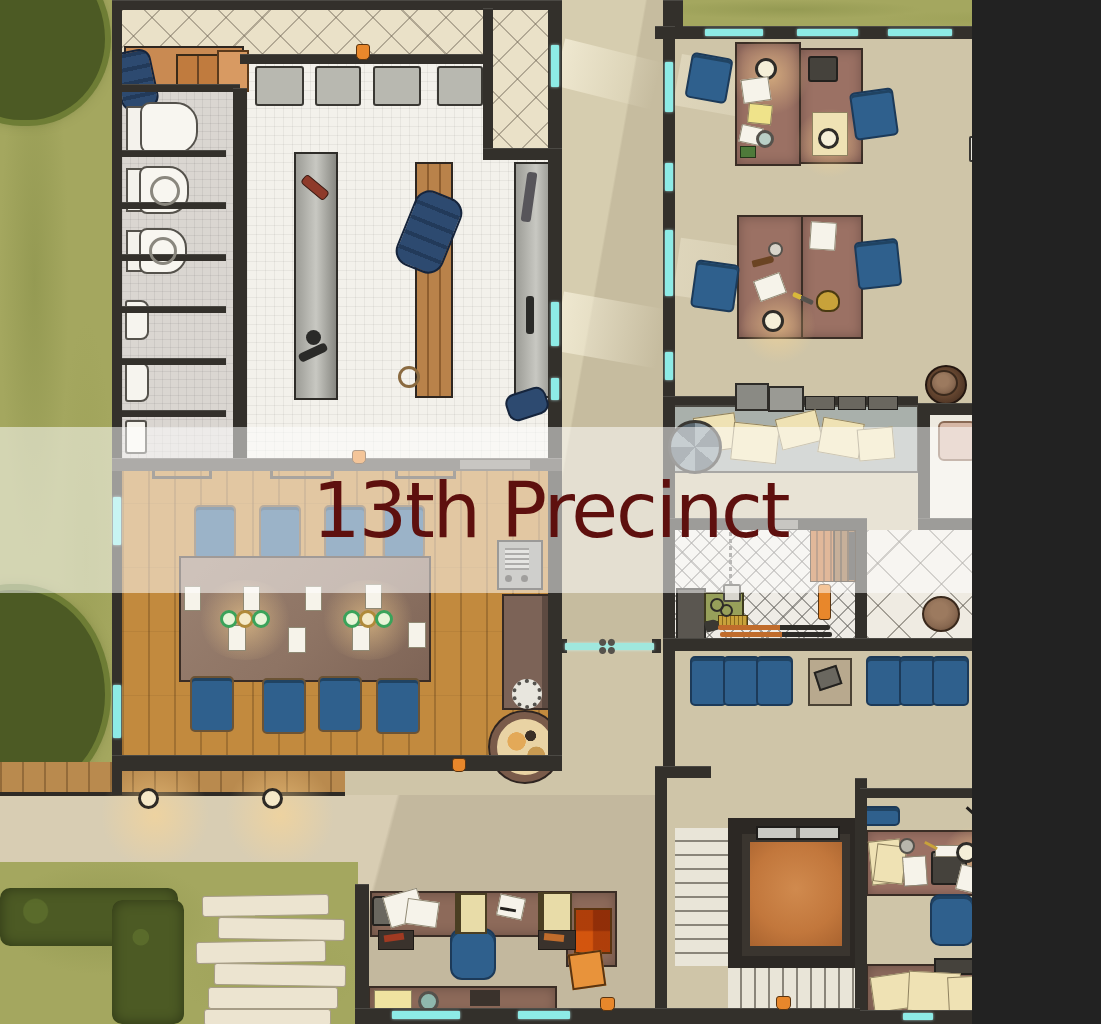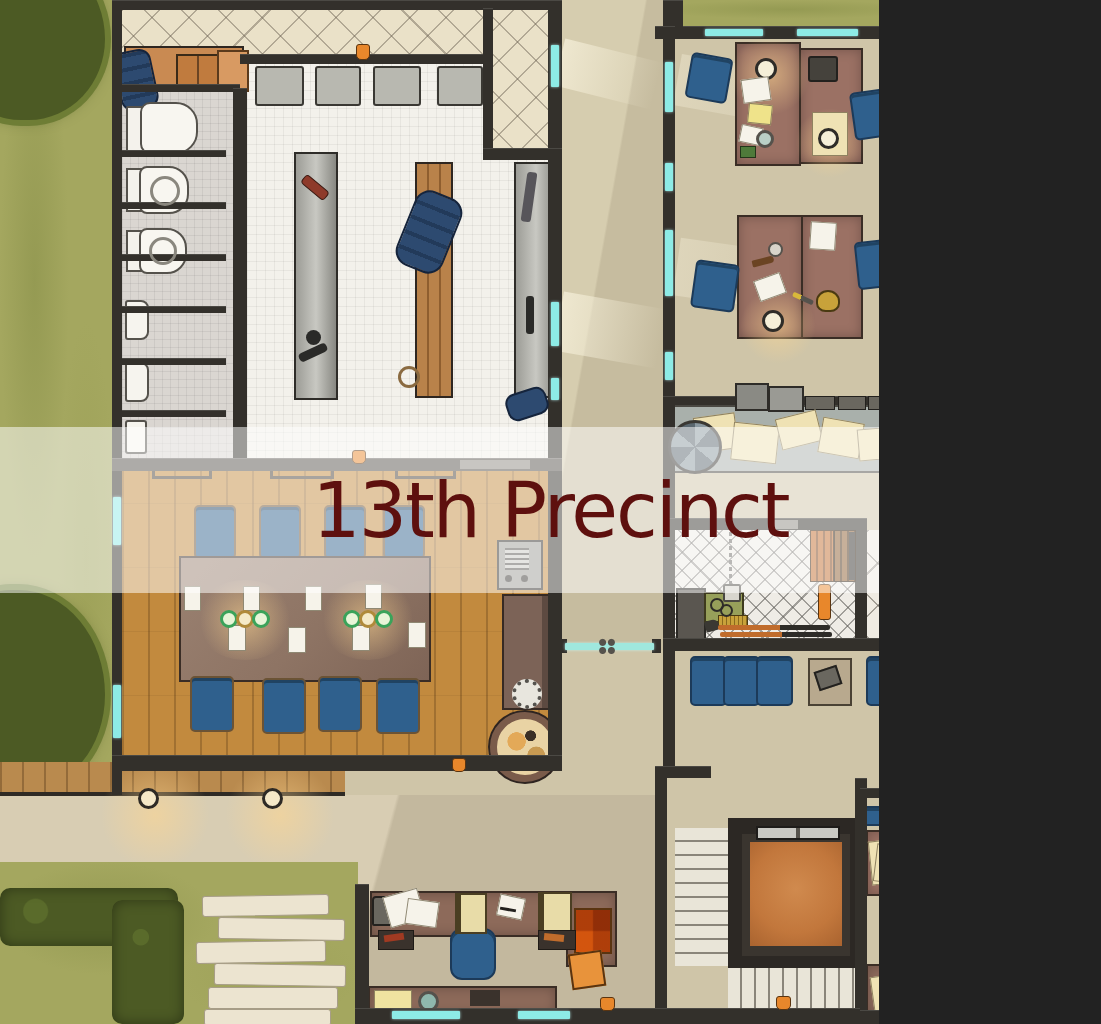--- a/index.html
+++ b/index.html
@@ -1,16 +1,16 @@
 <!DOCTYPE html>
 <html style="--grass: #A4A75F; --grass-dark: #8B914B; --bush: #4C5A24; --bush-light: #6E7D35; --concrete: #D8CDB3; --tan: #CFC5A8; --porch-tile: #EAE1C8; --hex-white: #F3F1EB; --hex-gray: #DAD6D1; --wood: #C28A3E; --wall: #33302B; --wall-light: #55514A; --glass: #8DEBE6; --desk: #9B7164; --counter: #A9B0AB; --paper: #F6F3EA; --paper-cream: #EFE2B4; --chair-blue: #2F608D; --bench-orange: #C8834A; --elevator-orange: #C2773C; --rifle-orange: #C06C2C; --hat-brown: #8A6A52; --hat2: #9C7A5F; --marble: #E9E5D8; --mauve: #C49A8A; --cream-floor: #EEEAE0; --accent-orange: #E8872B; --banner-bg: rgba(255,255,255,0.52); --banner-text: #5E100E;"><head>
 <meta charset="utf-8">
 <style>
   html,body{margin:0;padding:0;background:#222;}
-  #stage{position:relative;width:879px;height:1024px;overflow:hidden;
+  #stage{position:relative;width:972px;height:1024px;overflow:hidden;
          background:var(--tan,#CFC5A8);font-family:"DejaVu Sans",sans-serif;}
   .abs{position:absolute;}
   .wall{position:absolute;background:var(--wall,#33302B);box-shadow:inset 0 1px 0 rgba(255,255,255,.12);}
   .wall-lt{position:absolute;background:var(--wall-light,#55514A);box-shadow:inset 0 1px 0 rgba(255,255,255,.15);}
   .win{position:absolute;background:var(--glass,#8DEBE6);box-shadow:0 0 3px rgba(190,255,255,.8);border-radius:1px;}
   .glow{position:absolute;border-radius:50%;pointer-events:none;
         background:radial-gradient(circle,rgba(255,215,145,.55) 0%,rgba(255,215,145,0) 70%);}
   .grass{background:
      radial-gradient(closest-side at 30% 35%,rgba(120,130,60,.35),rgba(120,130,60,0)),
      radial-gradient(closest-side at 75% 70%,rgba(150,155,80,.4),rgba(150,155,80,0)),

